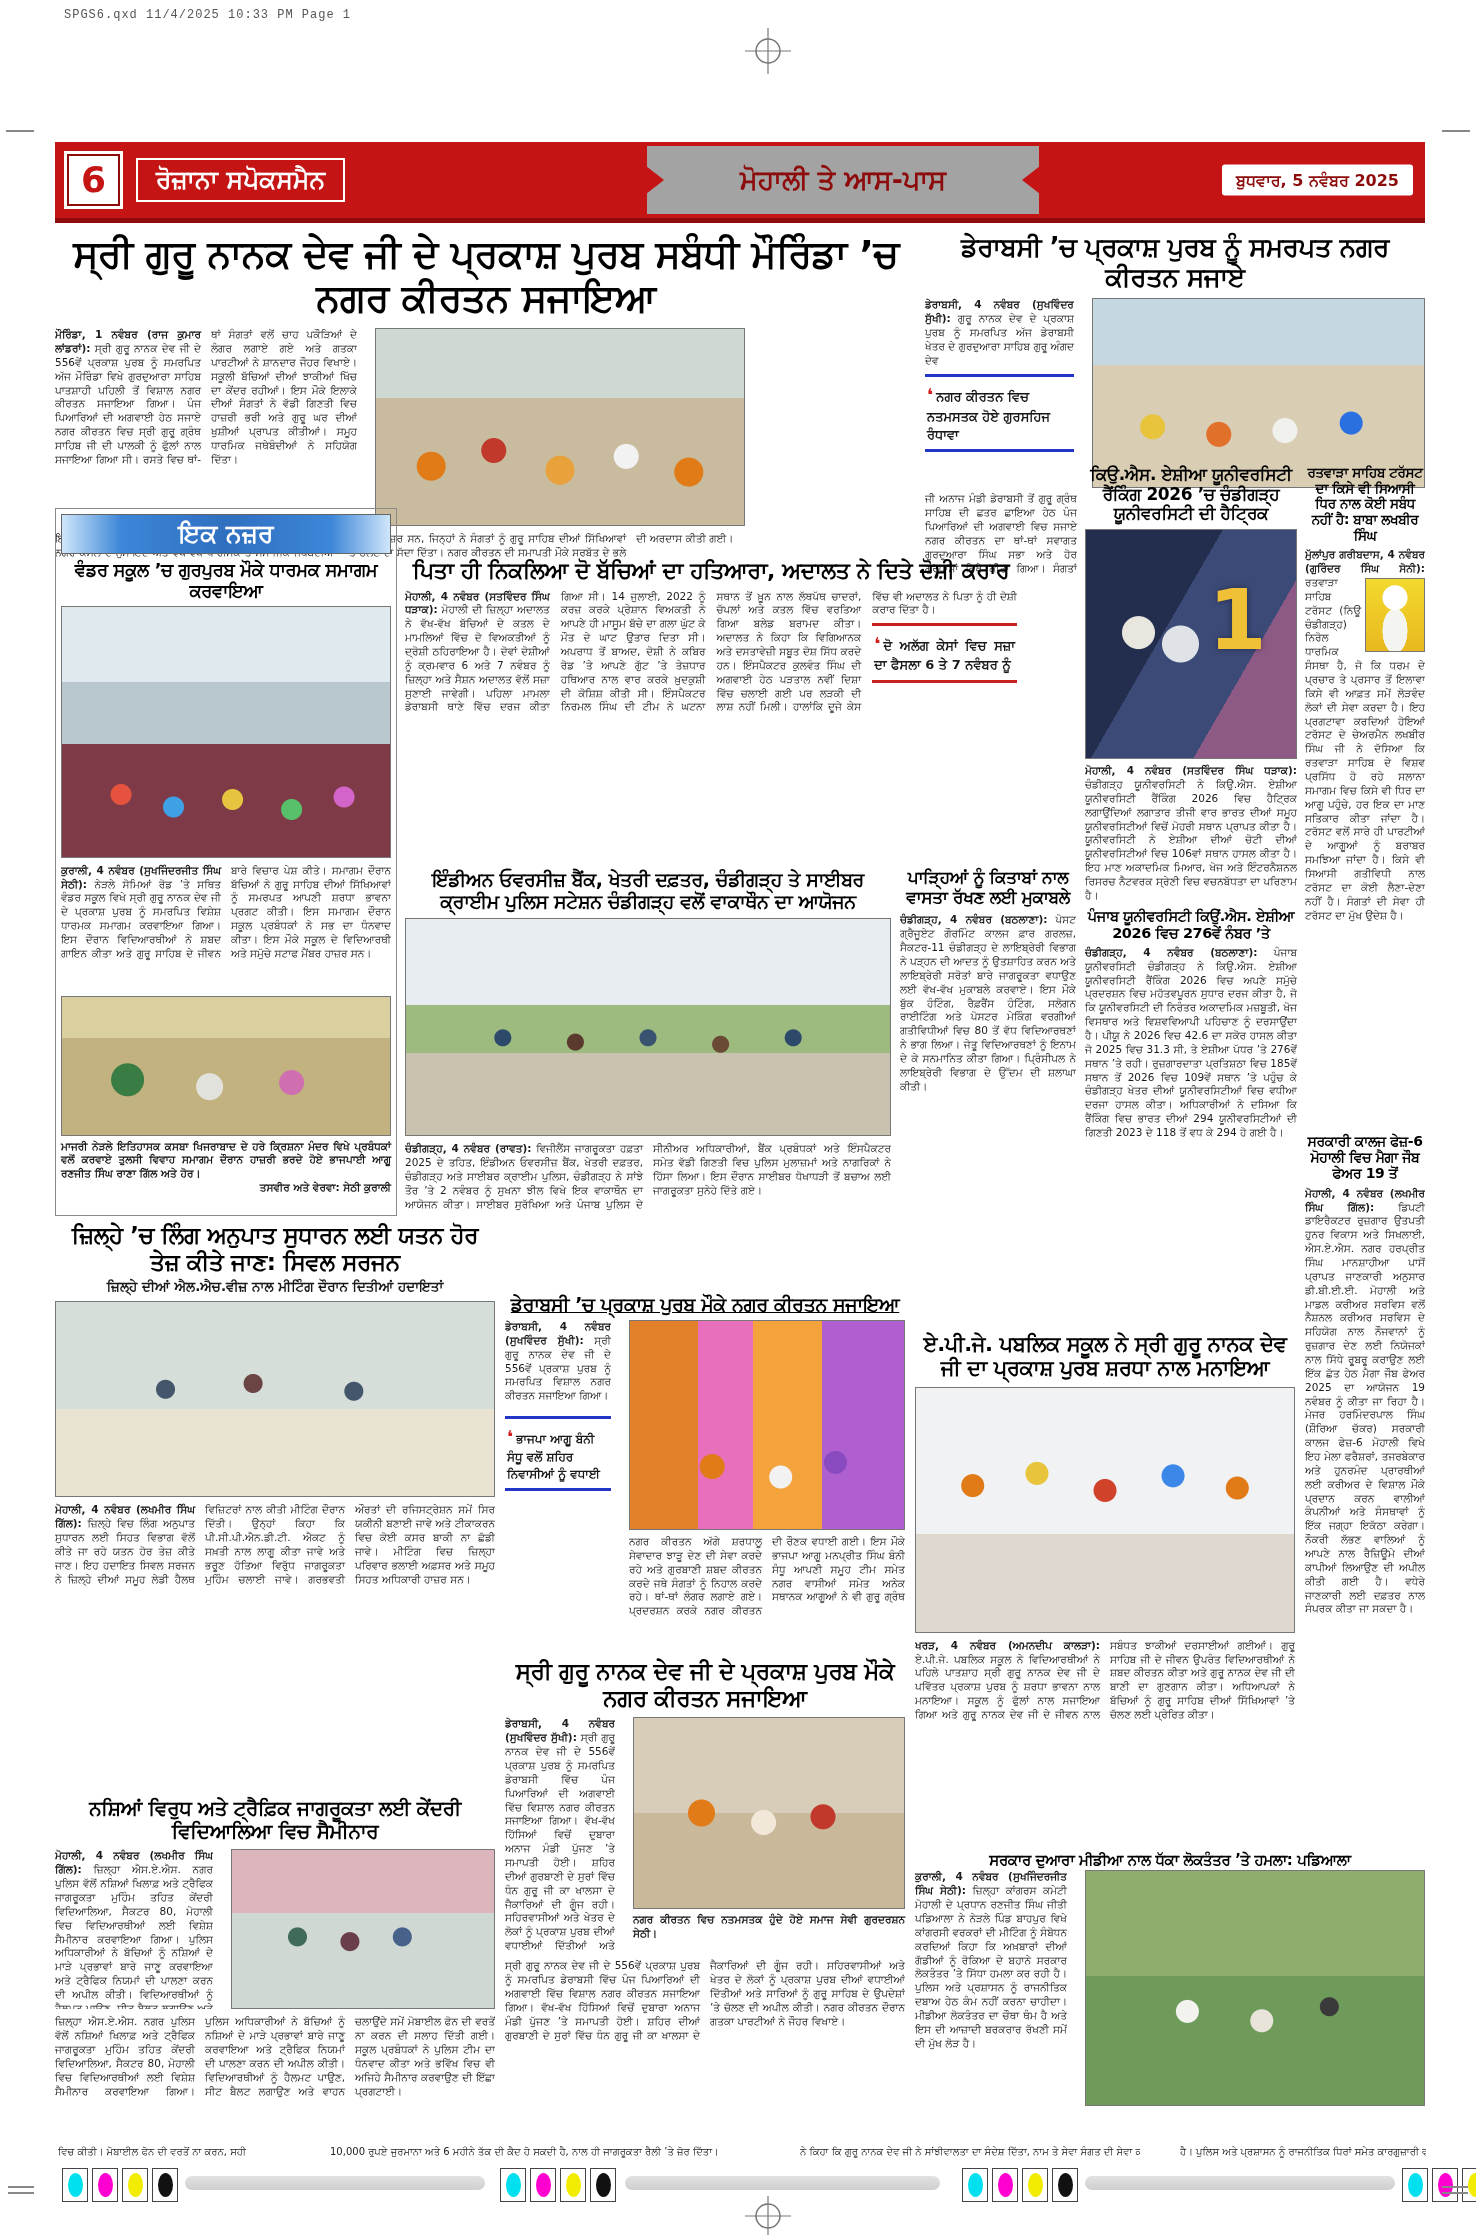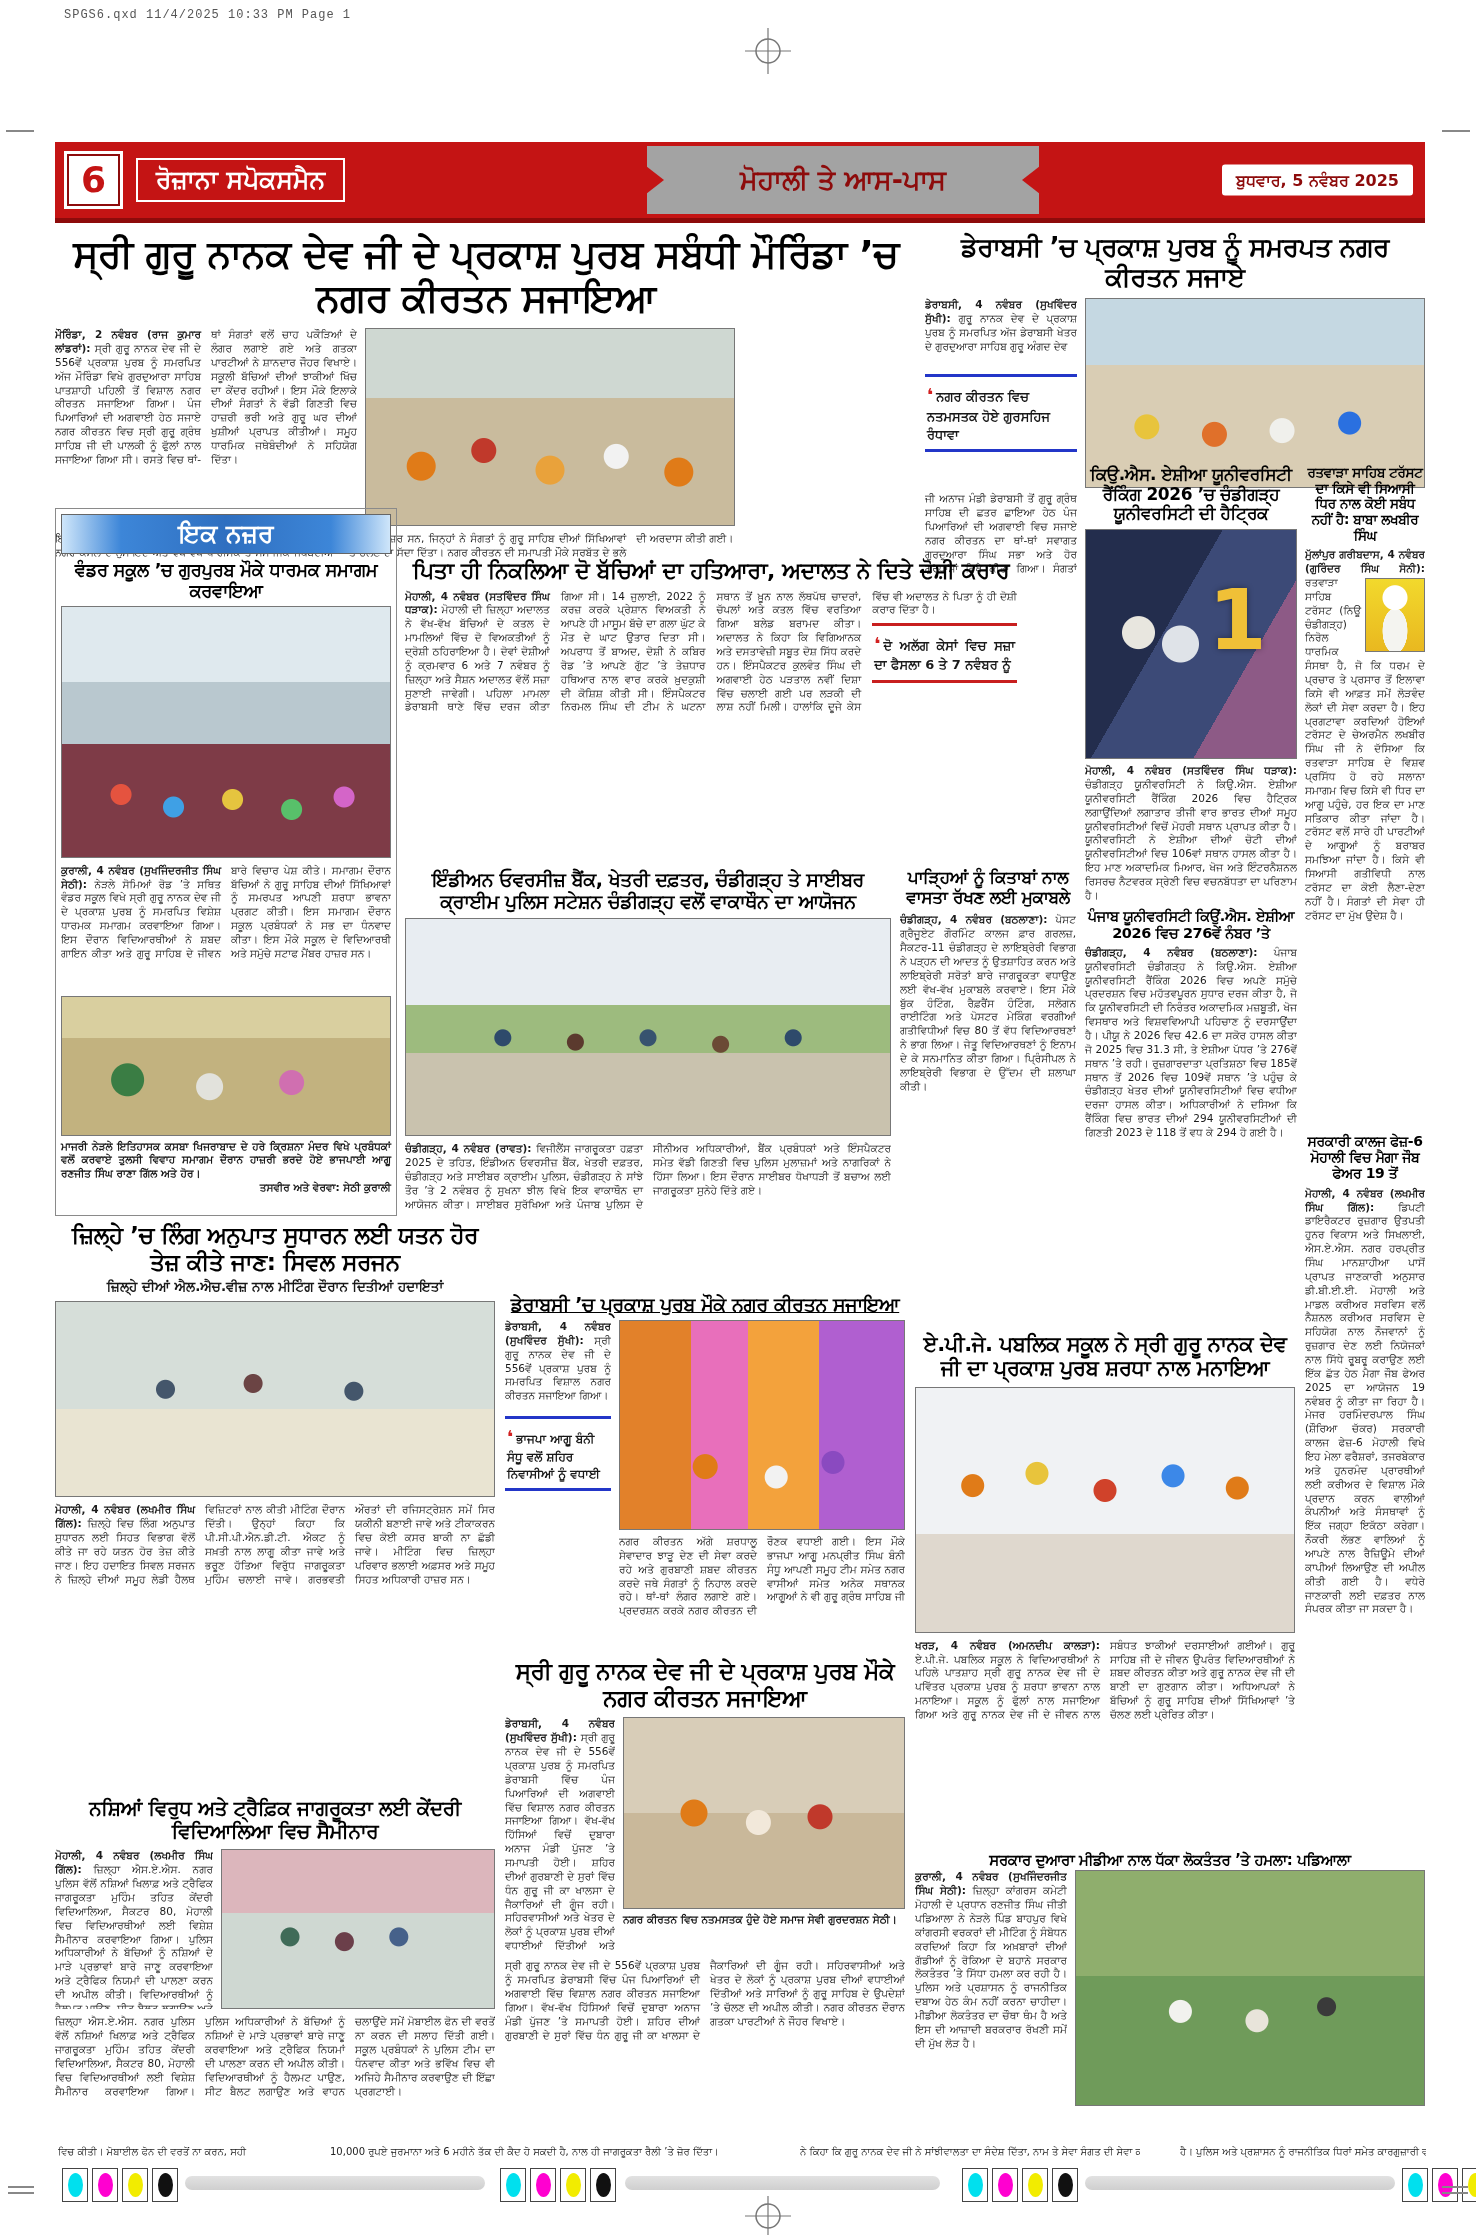--- a/index.html
+++ b/index.html
@@ -62,21 +62,21 @@
   .ph-media{background:radial-gradient(circle at 30% 60%,#f2f2ee 0 11px,#0000 12px),radial-gradient(circle at 52% 64%,#e8e4da 0 11px,#0000 12px),radial-gradient(circle at 72% 58%,#3a3a3a 0 9px,#0000 10px),linear-gradient(#8fae6d 0 45%,#6f9b5a 45% 100%);}
   .ph-sem{background:radial-gradient(circle at 25% 55%,#3f6b58 0 9px,#0000 10px),radial-gradient(circle at 45% 58%,#6b3f4a 0 9px,#0000 10px),radial-gradient(circle at 65% 55%,#46618a 0 9px,#0000 10px),linear-gradient(#dcb6bc 0 40%,#cfd8d2 40% 100%);}
 
   
   .cropmark{position:absolute;background:#888;}
   .chipgroup{position:absolute;display:flex;gap:4px;}
   .chip{width:24px;height:32px;border:1px solid #444;display:flex;align-items:center;justify-content:center;background:#fff;}
   .chip i{display:block;width:15px;height:24px;border-radius:50%;}
   .graybar{position:absolute;height:14px;background:linear-gradient(#e2e2e2,#cfcfcf);border-radius:7px;}
   .btmline{position:absolute;font-size:10px;color:#222;white-space:nowrap;overflow:hidden;}
-  .rowflex{display:flex;gap:8px;}
+  .rowflex{display:flex;gap:18px;}
 </style>
 </head>
 <body>
 
 <div id="page">
 
   <div id="slug">SPGS6.qxd  11/4/2025  10:33 PM  Page 1</div>
   <div class="regtarget" style="left:745px;top:28px;">
     <svg width="46" height="46" viewBox="0 0 46 46">
         <circle cx="23" cy="23" r="12" fill="none" stroke="#777" stroke-width="1.5"></circle>
@@ -91,21 +91,21 @@
     <div class="pg">6</div>
     <div class="mast">ਰੋਜ਼ਾਨਾ ਸਪੋਕਸਮੈਨ</div>
     <div class="center-panel">ਮੋਹਾਲੀ ਤੇ ਆਸ-ਪਾਸ</div>
     <div class="datebox">ਬੁਧਵਾਰ, 5 ਨਵੰਬਰ 2025</div>
   </div>
 
   <div class="block" style="left:55px;top:232px;width:862px;">
     <div class="hl ctr" style="font-size:38px;">ਸ੍ਰੀ ਗੁਰੂ ਨਾਨਕ ਦੇਵ ਜੀ ਦੇ ਪ੍ਰਕਾਸ਼ ਪੁਰਬ ਸਬੰਧੀ ਮੌਰਿੰਡਾ ’ਚ ਨਗਰ ਕੀਰਤਨ ਸਜਾਇਆ</div>
     <div class="rowflex" style="margin-top:8px;">
       <div class="body cols2" style="width:302px;height:198px;">
-        <span class="dl">ਮੌਰਿੰਡਾ, 2 ਨਵੰਬਰ (ਰਾਜ ਕੁਮਾਰ ਲਾਂਡਰਾਂ):</span>
+        <span class="dl">ਮੌਰਿੰਡਾ, 1 ਨਵੰਬਰ (ਰਾਜ ਕੁਮਾਰ ਲਾਂਡਰਾਂ):</span>
         <span>ਸ੍ਰੀ ਗੁਰੂ ਨਾਨਕ ਦੇਵ ਜੀ ਦੇ 556ਵੇਂ ਪ੍ਰਕਾਸ਼ ਪੁਰਬ ਨੂੰ ਸਮਰਪਿਤ ਅੱਜ ਮੌਰਿੰਡਾ ਵਿਖੇ ਗੁਰਦੁਆਰਾ ਸਾਹਿਬ ਪਾਤਸ਼ਾਹੀ ਪਹਿਲੀ ਤੋਂ ਵਿਸ਼ਾਲ ਨਗਰ ਕੀਰਤਨ ਸਜਾਇਆ ਗਿਆ। ਪੰਜ ਪਿਆਰਿਆਂ ਦੀ ਅਗਵਾਈ ਹੇਠ ਸਜਾਏ ਨਗਰ ਕੀਰਤਨ ਵਿਚ ਸ੍ਰੀ ਗੁਰੂ ਗ੍ਰੰਥ ਸਾਹਿਬ ਜੀ ਦੀ ਪਾਲਕੀ ਨੂੰ ਫੁੱਲਾਂ ਨਾਲ ਸਜਾਇਆ ਗਿਆ ਸੀ। ਰਸਤੇ ਵਿਚ ਥਾਂ-ਥਾਂ ਸੰਗਤਾਂ ਵਲੋਂ ਚਾਹ ਪਕੌੜਿਆਂ ਦੇ ਲੰਗਰ ਲਗਾਏ ਗਏ ਅਤੇ ਗਤਕਾ ਪਾਰਟੀਆਂ ਨੇ ਸ਼ਾਨਦਾਰ ਜੌਹਰ ਵਿਖਾਏ। ਸਕੂਲੀ ਬੱਚਿਆਂ ਦੀਆਂ ਝਾਕੀਆਂ ਖਿੱਚ ਦਾ ਕੇਂਦਰ ਰਹੀਆਂ। ਇਸ ਮੌਕੇ ਇਲਾਕੇ ਦੀਆਂ ਸੰਗਤਾਂ ਨੇ ਵੱਡੀ ਗਿਣਤੀ ਵਿਚ ਹਾਜ਼ਰੀ ਭਰੀ ਅਤੇ ਗੁਰੂ ਘਰ ਦੀਆਂ ਖੁਸ਼ੀਆਂ ਪ੍ਰਾਪਤ ਕੀਤੀਆਂ। ਸਮੂਹ ਧਾਰਮਿਕ ਜਥੇਬੰਦੀਆਂ ਨੇ ਸਹਿਯੋਗ ਦਿੱਤਾ।</span>
       </div>
       <div class="ph ph-a" style="width:368px;height:196px;"></div>
     </div>
     <div class="body cols3" style="margin-top:6px;height:58px;">ਇਸ ਮੌਕੇ ਗੁਰਦੁਆਰਾ ਪ੍ਰਬੰਧਕ ਕਮੇਟੀ ਦੇ ਪ੍ਰਧਾਨ, ਸਮੂਹ ਮੈਂਬਰ ਸਾਹਿਬਾਨ, ਨਗਰ ਕੌਂਸਲ ਦੇ ਨੁਮਾਇੰਦੇ ਅਤੇ ਵੱਖ-ਵੱਖ ਧਾਰਮਿਕ ਤੇ ਸਮਾਜਿਕ ਜਥੇਬੰਦੀਆਂ ਦੇ ਆਗੂ ਹਾਜ਼ਰ ਸਨ, ਜਿਨ੍ਹਾਂ ਨੇ ਸੰਗਤਾਂ ਨੂੰ ਗੁਰੂ ਸਾਹਿਬ ਦੀਆਂ ਸਿੱਖਿਆਵਾਂ ’ਤੇ ਚੱਲਣ ਦਾ ਸੱਦਾ ਦਿੱਤਾ। ਨਗਰ ਕੀਰਤਨ ਦੀ ਸਮਾਪਤੀ ਮੌਕੇ ਸਰਬੱਤ ਦੇ ਭਲੇ ਦੀ ਅਰਦਾਸ ਕੀਤੀ ਗਈ।</div>
   </div>
 
   <div class="block" style="left:925px;top:232px;width:500px;">
     <div class="hl ctr" style="font-size:26px;">ਡੇਰਾਬਸੀ ’ਚ ਪ੍ਰਕਾਸ਼ ਪੁਰਬ ਨੂੰ ਸਮਰਪਤ ਨਗਰ ਕੀਰਤਨ ਸਜਾਏ</div>
     <div class="rowflex" style="margin-top:6px;">

